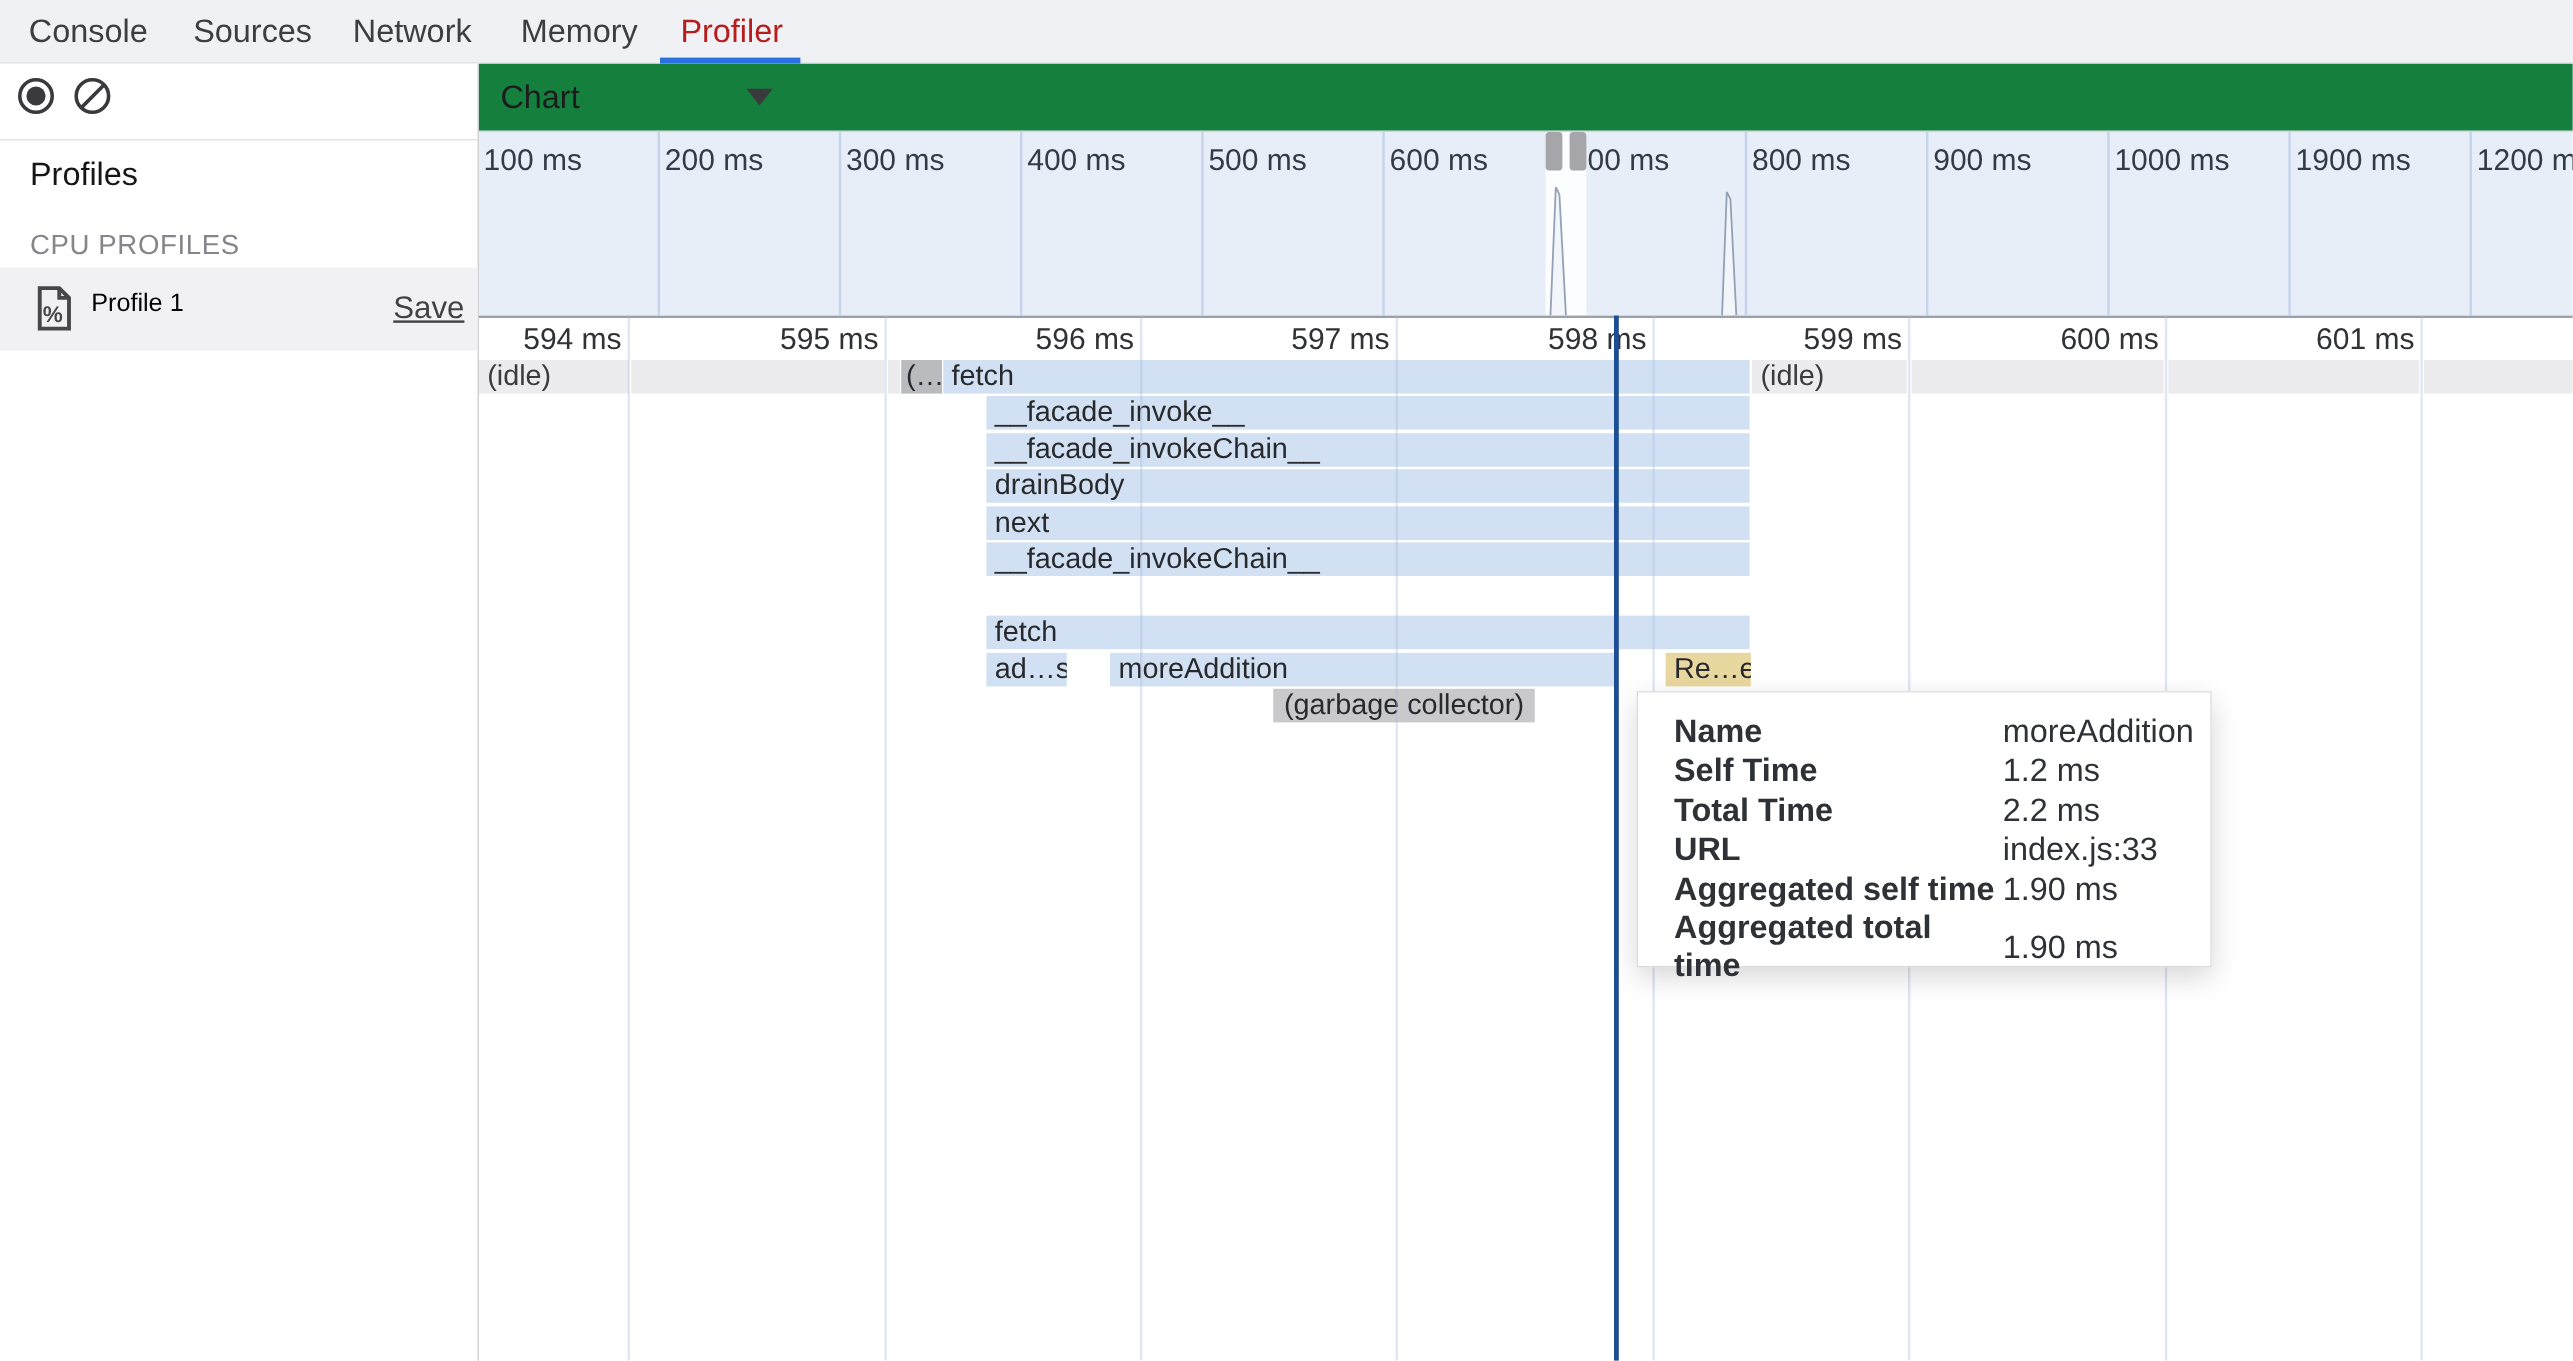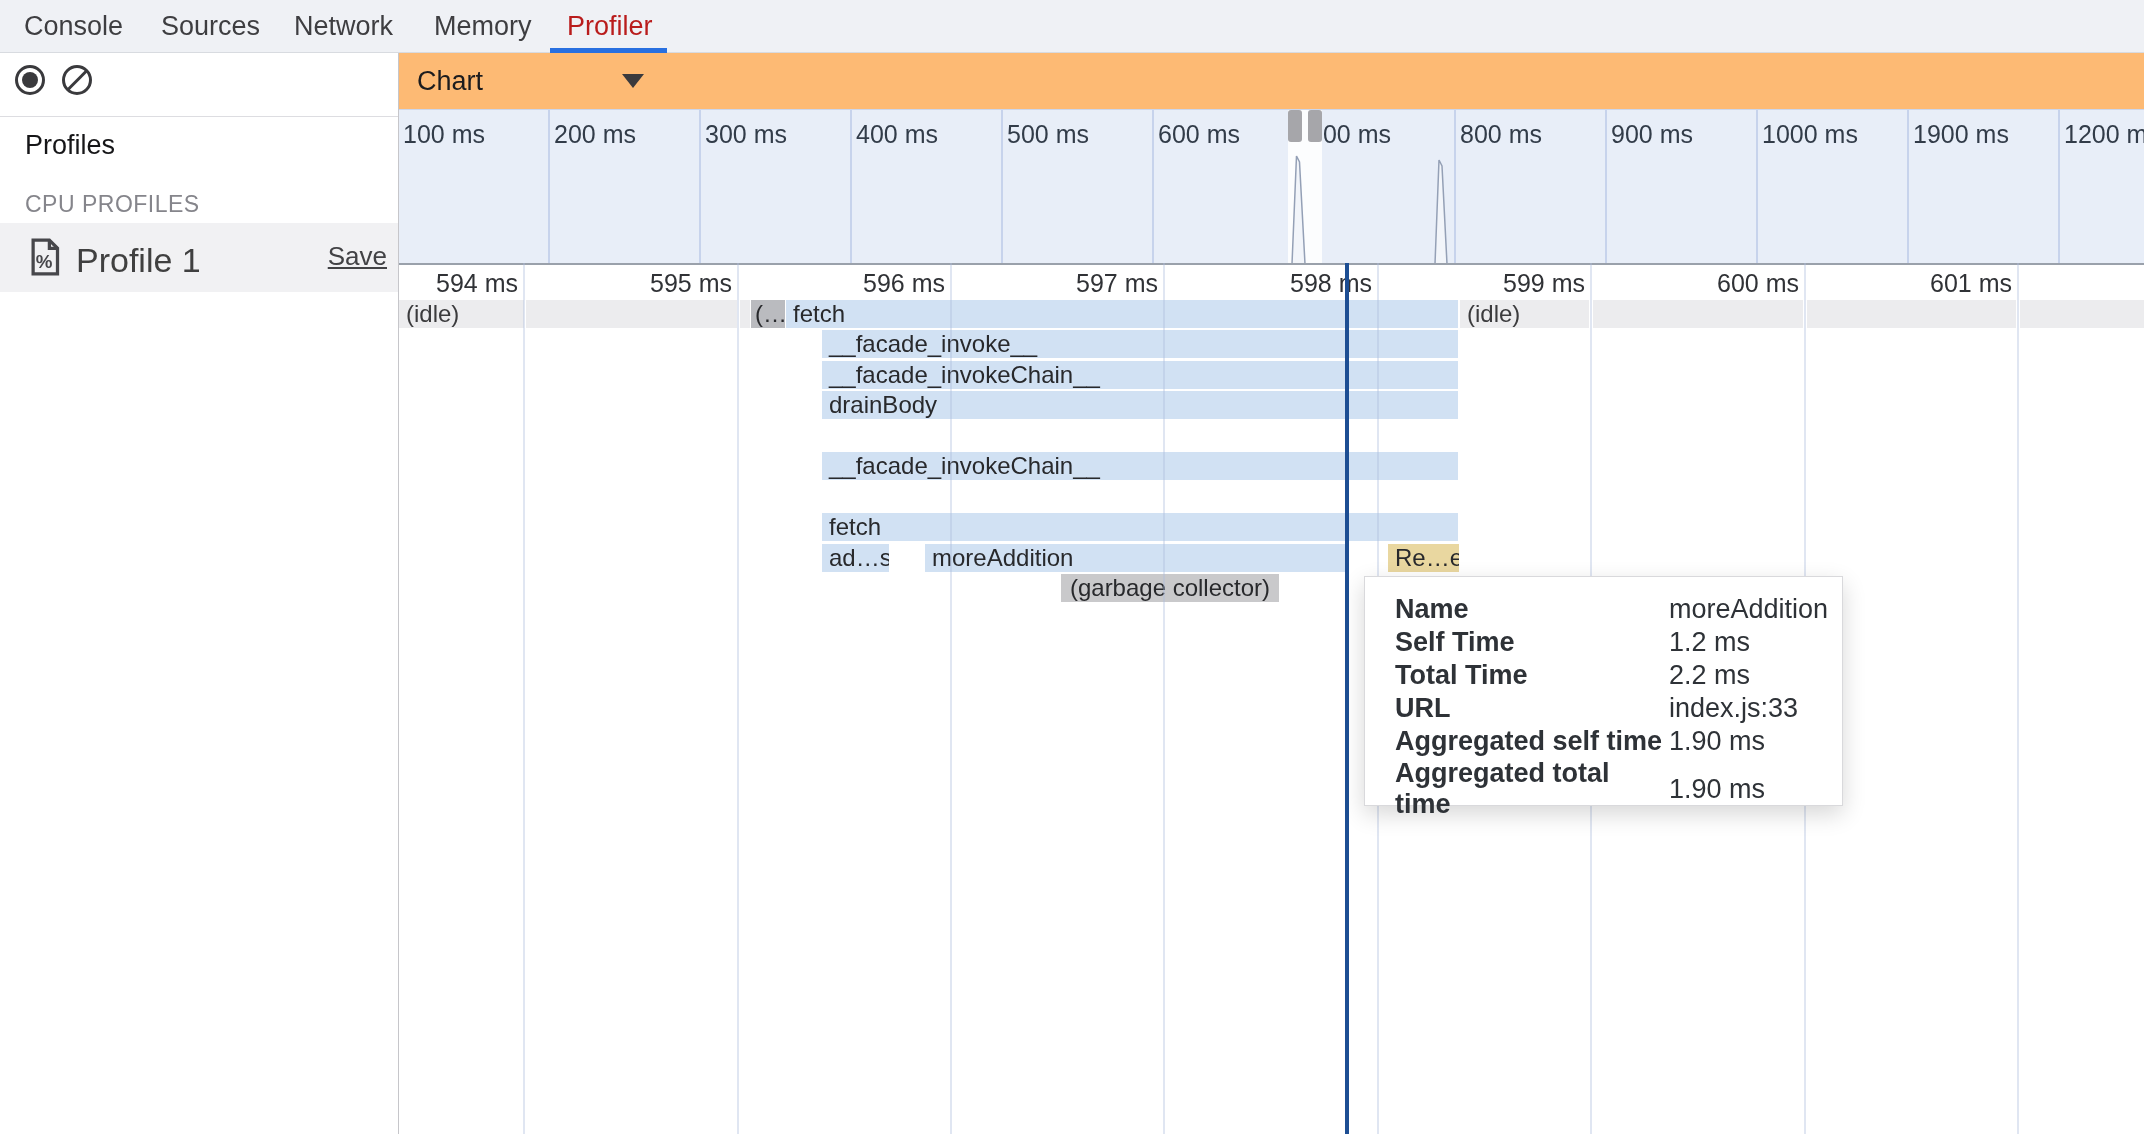--- a/index.html
+++ b/index.html
@@ -22,25 +22,25 @@
     border-radius:50%;box-sizing:border-box;}
   .icon-record .dot{position:absolute;left:4px;top:4px;width:16px;height:16px;border-radius:50%;background:#3a3a3d;}
   .icon-clear{position:absolute;left:62px;top:12px;width:30px;height:30px;border:3px solid #3a3a3d;
     border-radius:50%;box-sizing:border-box;}
   .icon-clear::after{content:"";position:absolute;left:-1px;top:11px;width:26px;height:3px;background:#3a3a3d;
     transform:rotate(-45deg);}
   .side-heading{position:absolute;left:25px;top:77px;font-size:27px;color:#161618;}
   .side-section{position:absolute;left:25px;top:138px;font-size:23px;color:#85858b;letter-spacing:.5px;}
   .profile-row{position:absolute;left:0;top:170px;width:398px;height:69px;background:#f1f1f3;}
   .profile-row .doc-icon{position:absolute;left:30px;top:15px;}
-  .profile-row .pname{position:absolute;left:76px;top:18px;font-size:34px;color:#404040;}
+  .profile-row .pname{position:absolute;left:76px;top:18px;font-size:21px;color:#000000;}
   .profile-row .psave{position:absolute;right:11px;top:18px;font-size:26px;color:#424245;text-decoration:underline;cursor:pointer;}
   
   .main{position:absolute;left:399px;top:53px;width:1745px;height:1081px;overflow:hidden;}
-  .main-toolbar{position:absolute;left:0;top:0;width:100%;height:56px;background:#fdba74;}
+  .main-toolbar{position:absolute;left:0;top:0;width:100%;height:56px;background:#15803d;}
   .chart-select{position:absolute;left:18px;top:0;width:227px;height:56px;display:flex;align-items:center;
     justify-content:space-between;font-size:27px;color:#1c1c1e;cursor:default;}
   .caret{width:0;height:0;border-left:11px solid transparent;border-right:11px solid transparent;
     border-top:14px solid #3a3a3d;}
   
   .overview{position:absolute;left:0;top:56px;width:1745px;height:154px;background:#e8eef8;
     border-top:1px solid #ccd6eb;box-sizing:border-box;overflow:hidden;}
   .ov-grid{position:absolute;top:0;width:2px;height:154px;background:#c7d3ec;}
   .ov-label{position:absolute;top:10px;width:140px;font-size:25px;color:#323c49;white-space:nowrap;}
   .ov-select-strip{position:absolute;top:0;left:889px;width:34px;height:154px;background:#fcfdfe;}
@@ -174,20 +174,21 @@
   <div class="bar b-chip" style="left:352px;top:247px;width:34px">(…</div>
   <div class="bar b-blue" style="left:387px;top:247px;width:672px">fetch</div>
   <div class="bar b-gray" style="left:1061px;top:247px;width:129px">(idle)</div>
   <div class="bar b-gray" style="left:1194px;top:247px;width:210px"></div>
   <div class="bar b-gray" style="left:1408px;top:247px;width:209px"></div>
   <div class="bar b-gray" style="left:1621px;top:247px;width:124px"></div>
 
   <div class="bar b-blue" style="left:423px;top:277px;width:636px">__facade_invoke__</div>
   <div class="bar b-blue" style="left:423px;top:308px;width:636px">__facade_invokeChain__</div>
   <div class="bar b-blue" style="left:423px;top:338px;width:636px">drainBody</div>
+  <div class="bar b-blue" style="left:423px;top:369px;width:636px">next</div>
   <div class="bar b-blue" style="left:423px;top:399px;width:636px">__facade_invokeChain__</div>
   <div class="bar b-blue" style="left:423px;top:460px;width:636px">fetch</div>
 
   <div class="bar b-blue" style="left:423px;top:491px;width:67px">ad…s</div>
   <div class="bar b-blue" style="left:526px;top:491px;width:420px">moreAddition</div>
   <div class="bar b-tan" style="left:989px;top:491px;width:71px">Re…e</div>
 
   <div class="bar b-gc" style="left:662px;top:521px;width:218px">(garbage collector)</div>
 
   <div class="tooltip">

